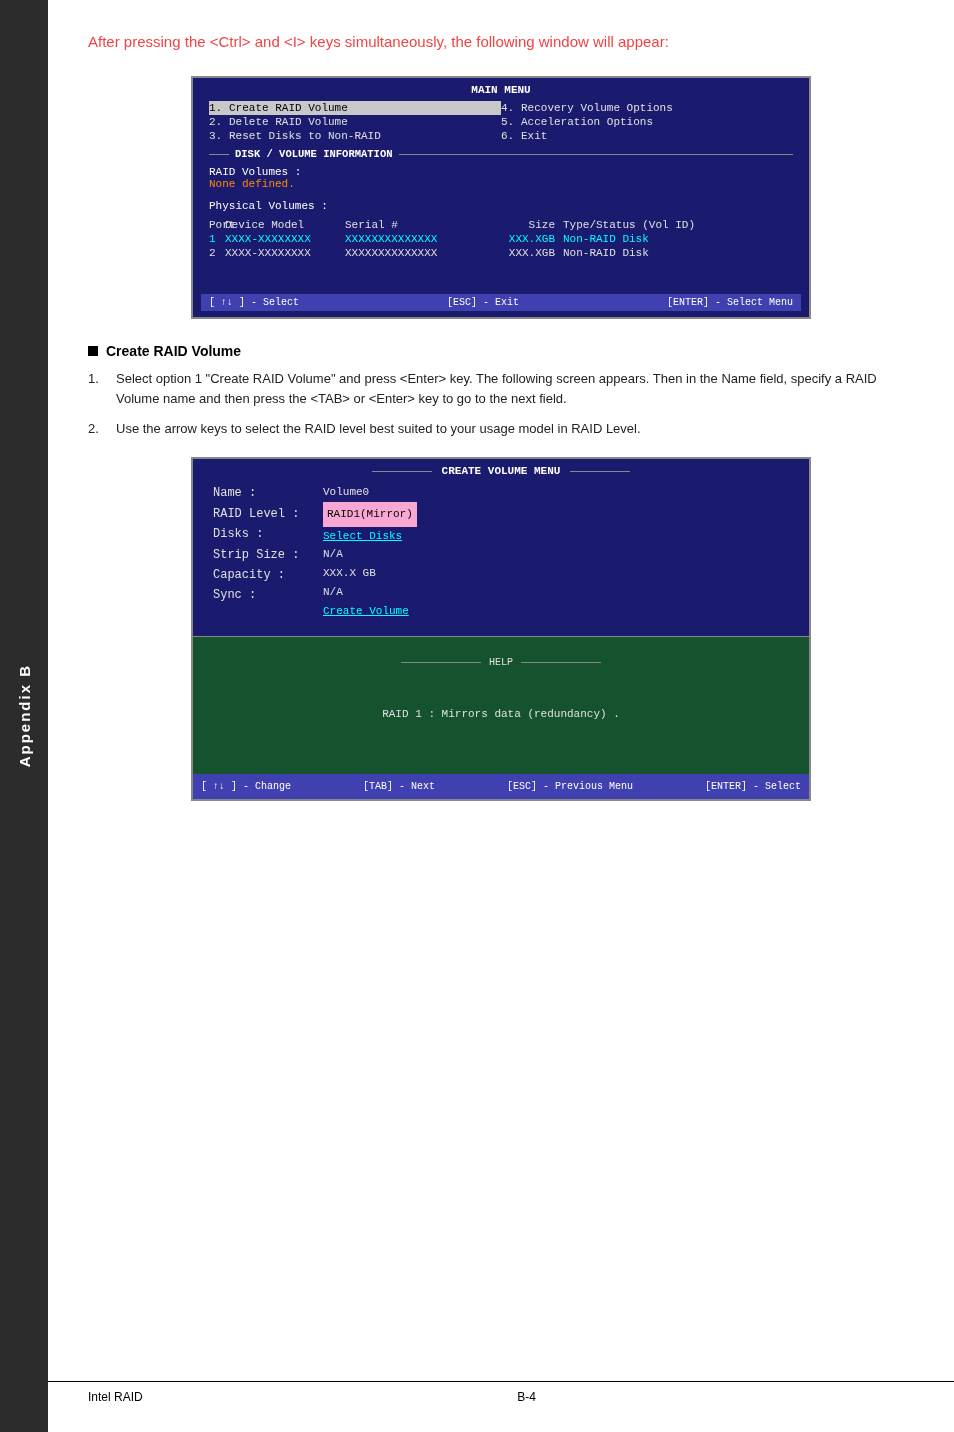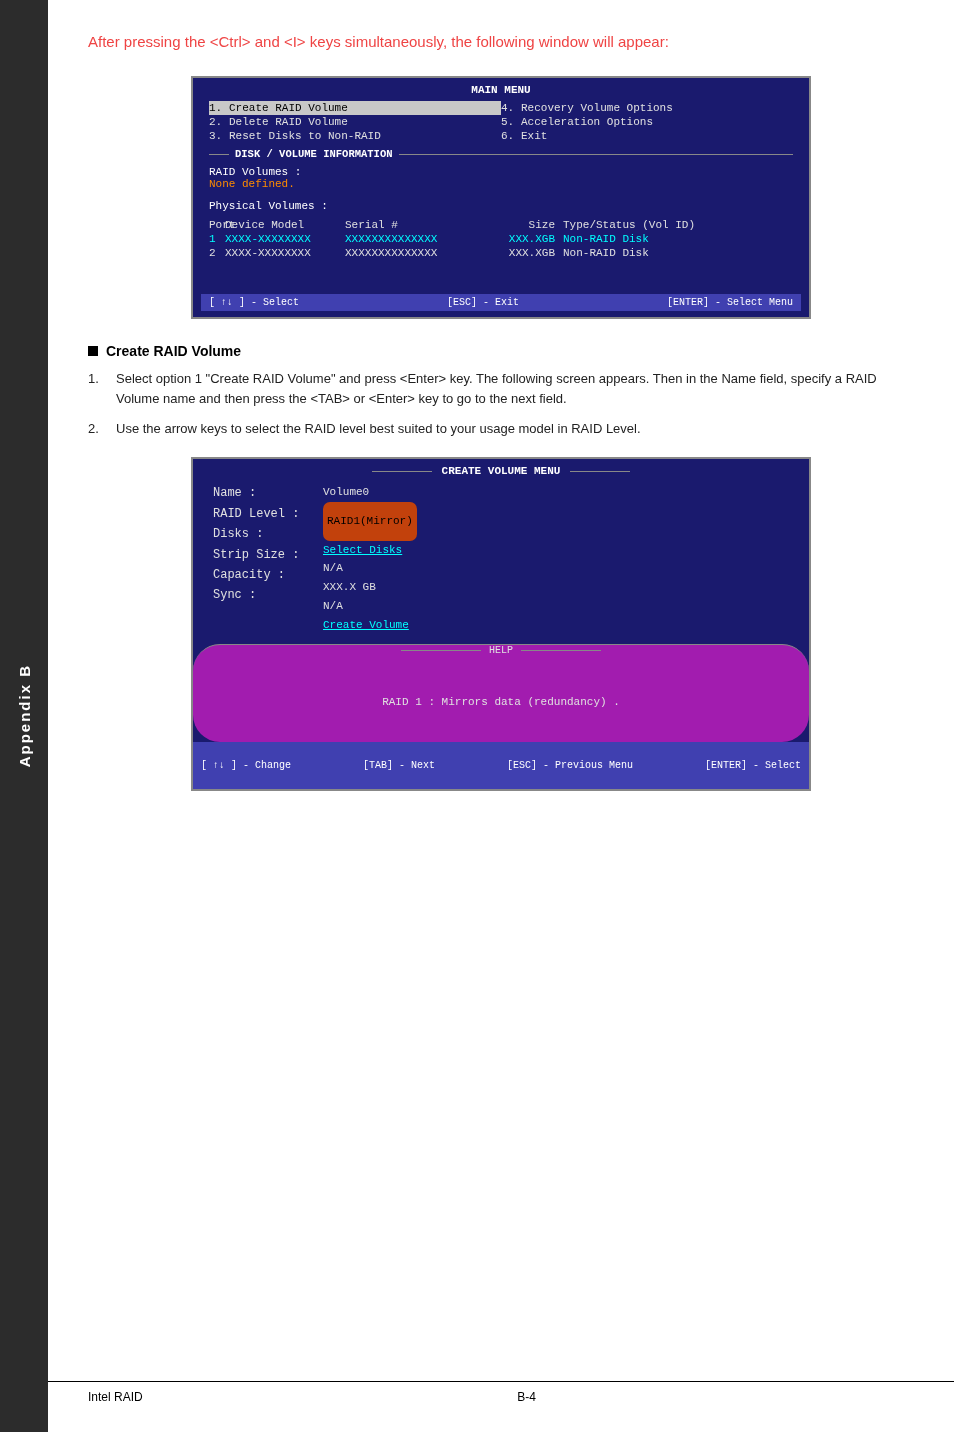--- a/index.html
+++ b/index.html
@@ -246,34 +246,32 @@
       line-height: 1.7;
     }
 
     .create-values {
       padding-left: 10px;
       font-size: 11px;
       line-height: 1.7;
     }
 
     .cv-highlight {
-      background: #c2410c;
+      background: #f9a8d4;
       color: #000;
-      padding: 10px 4px;
-      border-radius: 7px;
+      padding: 3px 4px;
     }
 
     .cv-normal { color: #e0e0e0; }
     .cv-link { color: #00ffff; text-decoration: underline; cursor: pointer; }
 
     .help-section {
-      background: #a21caf;
+      background: #14532d;
       border-top: 1px solid #888;
-      padding: 0 10px;
-      border-radius: 27px;
+      padding: 20px 10px;
     }
 
     .help-title-bar {
       text-align: center;
       color: #e0e0e0;
       font-size: 10px;
       margin-bottom: 6px;
     }
 
     .help-body {
@@ -282,21 +280,21 @@
       align-items: center;
       justify-content: center;
       color: #e0e0e0;
       font-size: 11px;
     }
 
     .create-footer {
       display: flex;
       justify-content: space-between;
       background: #4040b0;
-      padding: 18px 8px;
+      padding: 7px 8px;
       font-size: 10px;
     }
 
     .create-footer span {
       color: #fff;
     }
 
     
     .page-footer {
       position: absolute;

